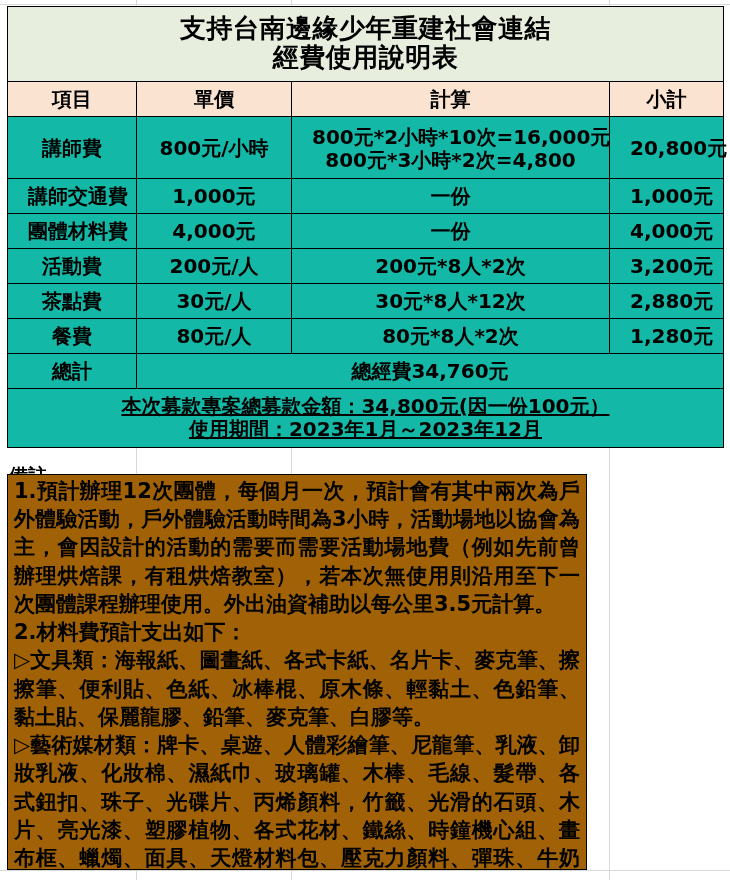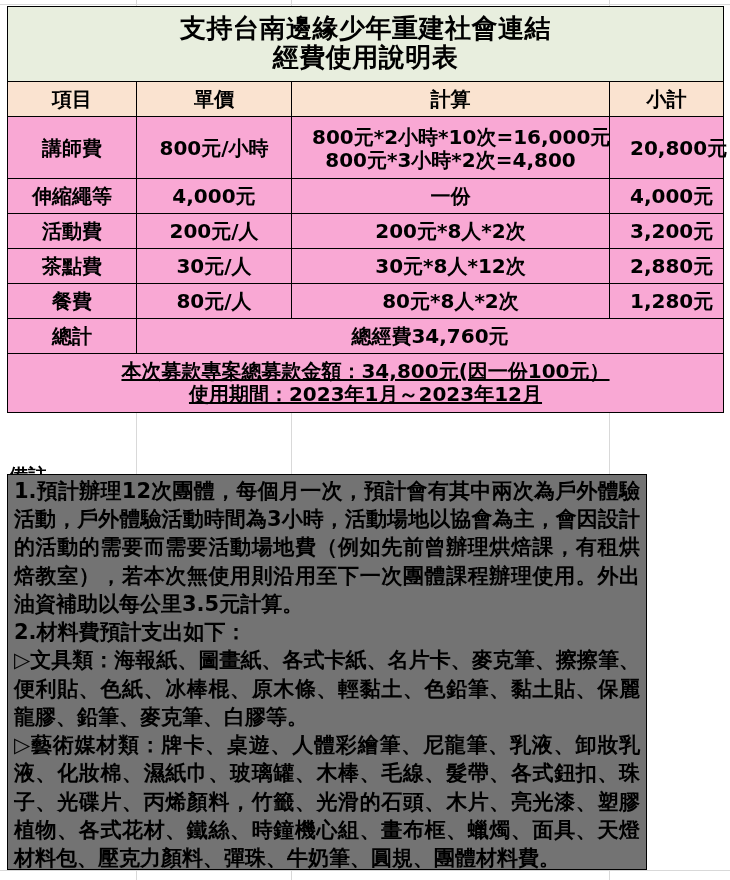--- a/index.html
+++ b/index.html
@@ -44,21 +44,21 @@
     left: 7px;
     top: 6px;
     width: 716px;
     z-index: 2;
   }
 
   table.budget {
     width: 716px;
     border-collapse: collapse;
     table-layout: fixed;
-    background: #f9a8d4;
+    background: #14b8a6;
   }
   table.budget td, table.budget th {
     border: 1.6px solid #000000;
     padding: 0 20px;
     font-weight: 700;
     font-size: 20px;
     line-height: 1.12;
     text-align: center;
     vertical-align: middle;
     white-space: nowrap;
@@ -112,25 +112,25 @@
     font-weight: 700;
     line-height: 1;
     color: #000;
     z-index: 2;
   }
 
   .notes-box {
     position: absolute;
     left: 7px;
     top: 474px;
-    width: 640px;
+    width: 580px;
     height: 396px;
     box-sizing: border-box;
     border: 1.6px solid #000000;
-    background: #737373;
+    background: #a16207;
     z-index: 3;
     padding: 2px 6px 0 6px;
     overflow: hidden;
   }
   .notes-box p {
     margin: 0;
     font-size: 21px;
     font-weight: 700;
     line-height: 1.345;
     text-align: justify;
@@ -177,23 +177,29 @@
       <tr class="row-first" style="height:62px">
         <td>講師費</td>
         <td>800元/小時</td>
         <td class="calc-multiline">
           <span class="ln">800元*2小時*10次=16,000元</span>
           <span class="ln">800元*3小時*2次=4,800</span>
         </td>
         <td>20,800元</td>
       </tr>
 
-
-      <tr>
-        <td>伸縮繩等</td>
+      <tr>
+        <td>講師交通費</td>
+        <td>1,000元</td>
+        <td class="calc-cell">一份</td>
+        <td>1,000元</td>
+      </tr>
+
+      <tr>
+        <td>團體材料費</td>
         <td>4,000元</td>
         <td class="calc-cell">一份</td>
         <td>4,000元</td>
       </tr>
 
       <tr>
         <td>活動費</td>
         <td>200元/人</td>
         <td class="calc-cell">200元*8人*2次</td>
         <td>3,200元</td>

